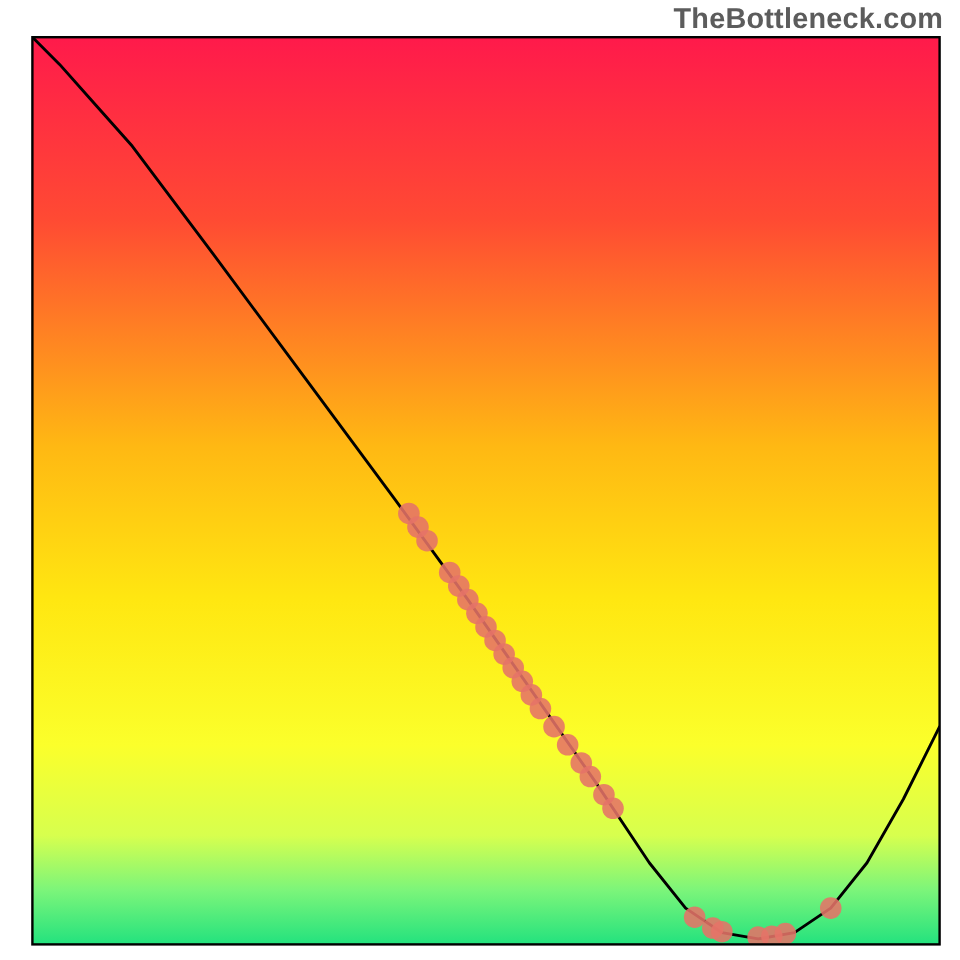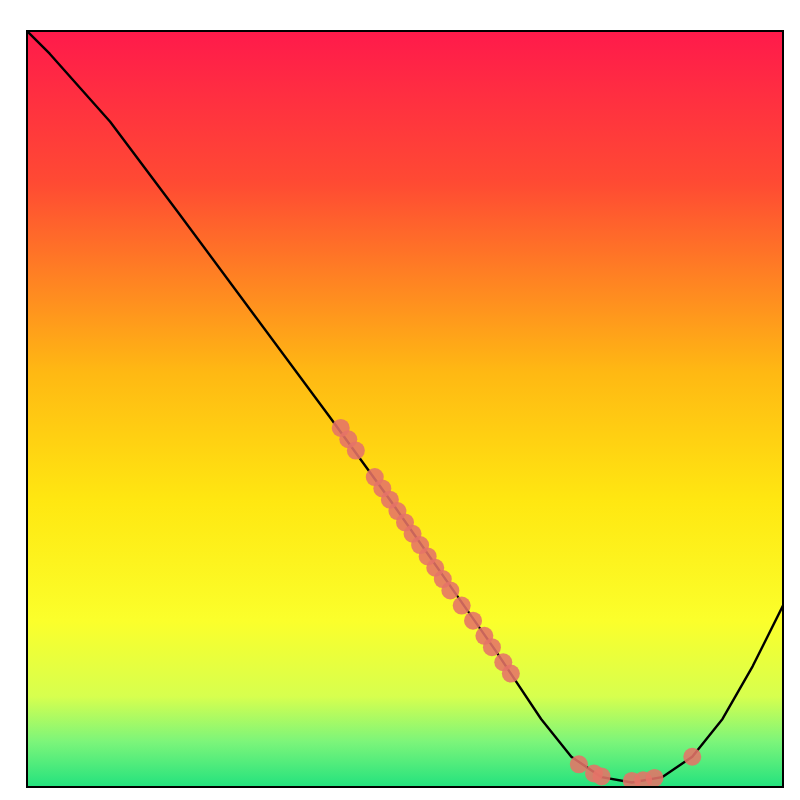--- a/index.html
+++ b/index.html
@@ -30,20 +30,21 @@
     top: 0;
     left: 0;
     width: 800px;
     height: 800px;
   }
 </style>
 </head>
 <body>
 
 <div class="chart-container">
+  <div class="watermark">TheBottleneck.com</div>
   <svg class="chart" viewBox="0 0 800 800">
     <defs>
       <linearGradient id="bg-grad" x1="0" y1="0" x2="0" y2="1">
           <stop offset="0.00%" stop-color="#ff1a4b"></stop>
           <stop offset="20.00%" stop-color="#ff4a33"></stop>
           <stop offset="45.00%" stop-color="#ffb813"></stop>
           <stop offset="62.00%" stop-color="#ffe711"></stop>
           <stop offset="78.00%" stop-color="#fbff2b"></stop>
           <stop offset="88.00%" stop-color="#d7ff4e"></stop>
           <stop offset="94.00%" stop-color="#7cf57a"></stop>

